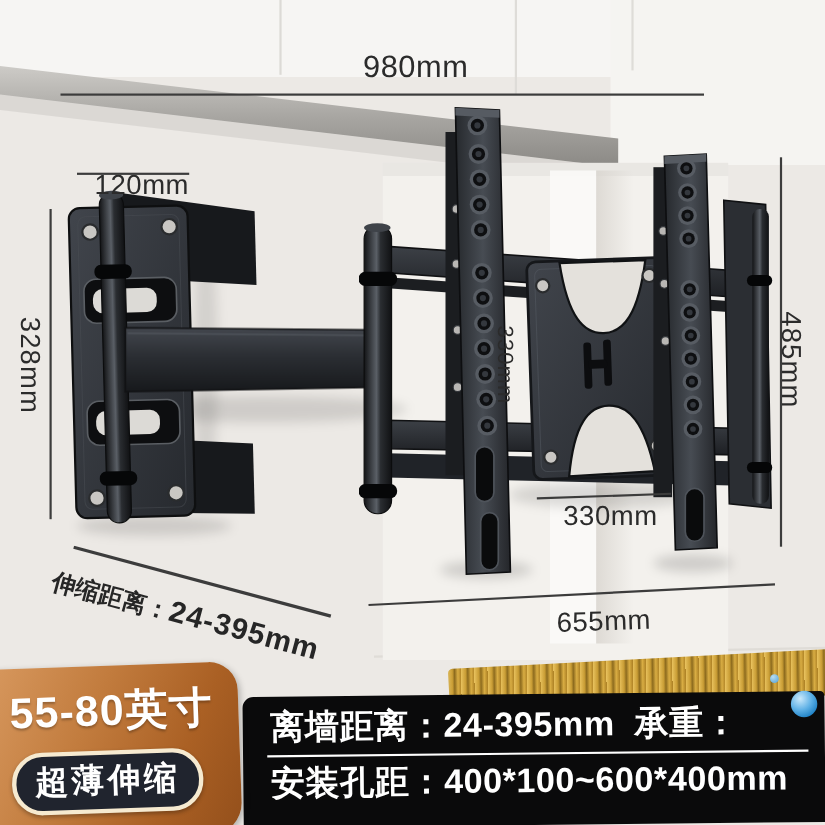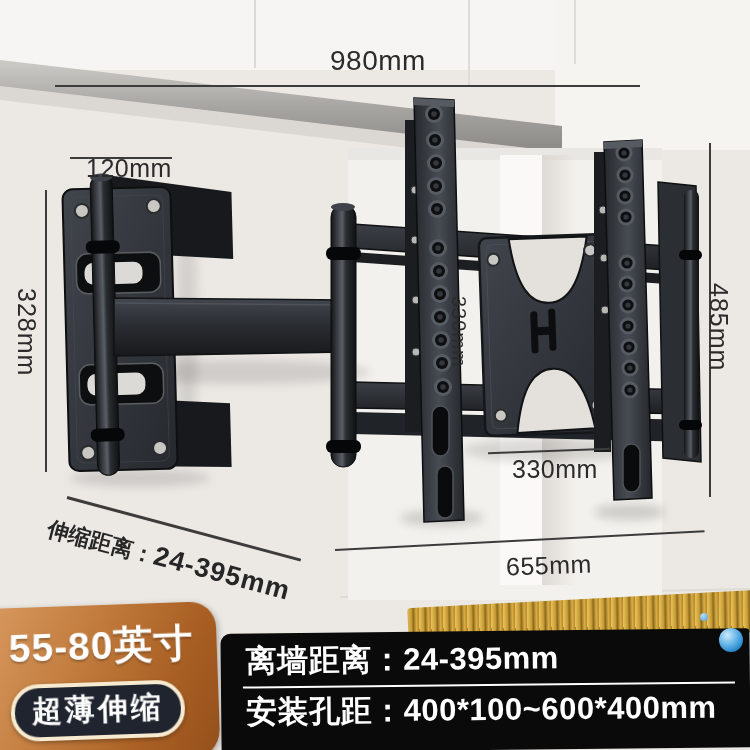--- a/index.html
+++ b/index.html
@@ -340,20 +340,21 @@
     <span class="cn">伸缩距离：</span><span class="num">24-395mm</span>
   </div>
 
   <div class="gold-strip"></div>
 
   <div class="spec-bar">
     <div class="spec-row">
       <span>离墙距离：</span>
         <span>24-395mm</span>
       <span class="gap"></span>
+      <span>承重：</span>
     </div>
     <div class="spec-divider"></div>
     <div class="spec-row">
       <span>安装孔距：</span>
         <span>400*100~600*400mm</span>
     </div>
   </div>
 
   <div class="blue-dot"></div>
   <div class="blue-ball"></div>

